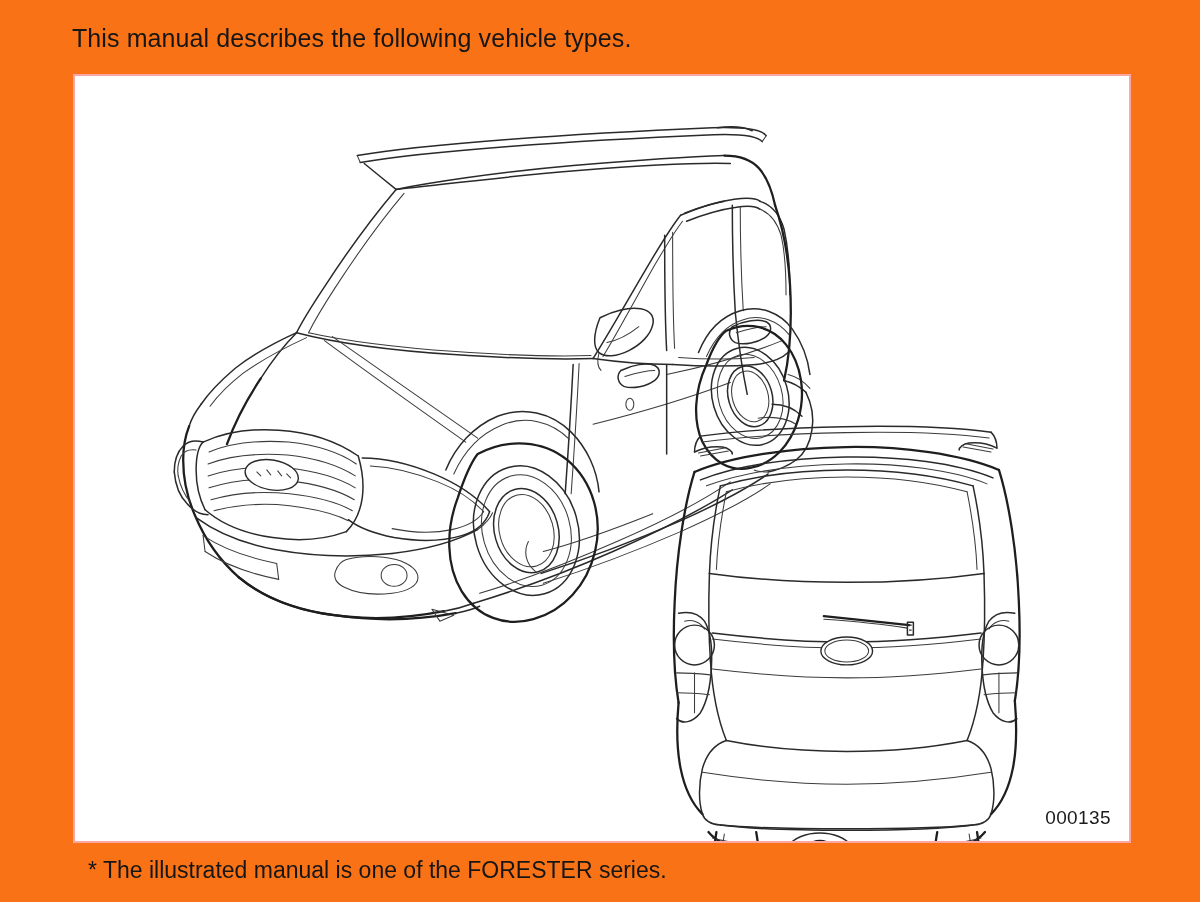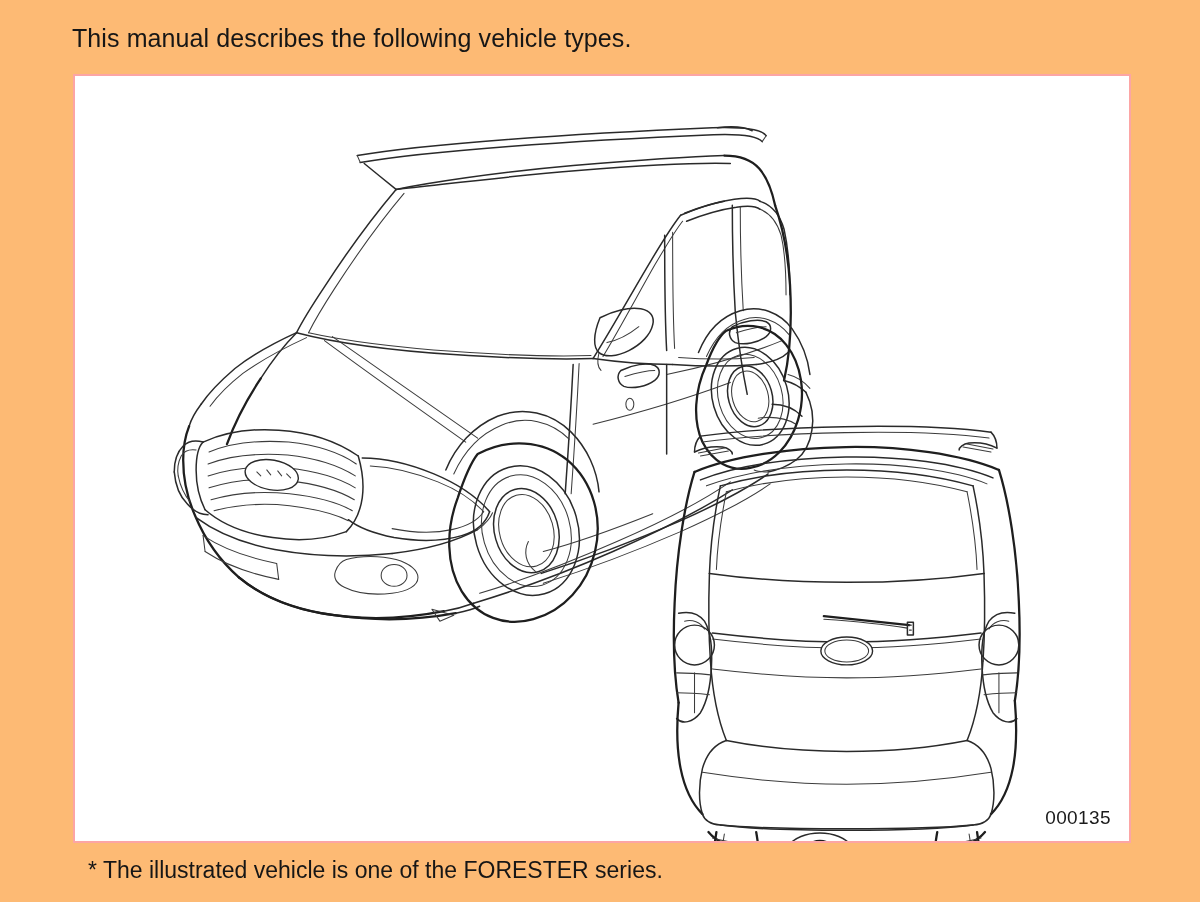--- a/index.html
+++ b/index.html
@@ -13,21 +13,21 @@
     height: 902px;
     position: relative;
     font-family: "Liberation Sans", sans-serif;
     color: #1a1a1a;
     overflow: hidden;
   }
 
   .page {
     position: absolute;
     inset: 0;
-    background: #fdba74;
+    background: #f97316;
   }
 
   
   .heading {
     position: absolute;
     left: 72px;
     top: 22px;
     font-size: 25px;
     line-height: 32px;
     letter-spacing: 0.1px;
@@ -378,15 +378,15 @@
           <path class="ln-thin" d="M898 762 C902 786 903 806 901 820"></path>
         </g>
 
       </g>
 
     </svg>
 
     <div class="figure-id">000135</div>
   </div>
 
-  <div class="footnote">* The illustrated vehicle is one of the FORESTER series.</div>
+  <div class="footnote">* The illustrated manual is one of the FORESTER series.</div>
 
 </div>
 
 </body></html>

